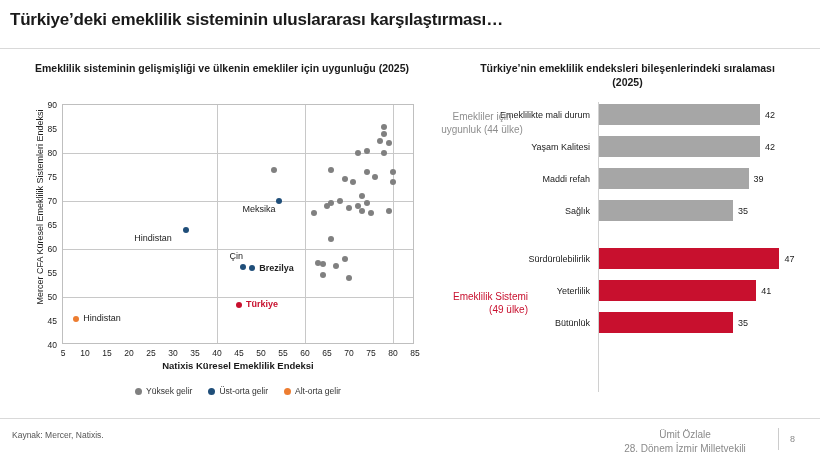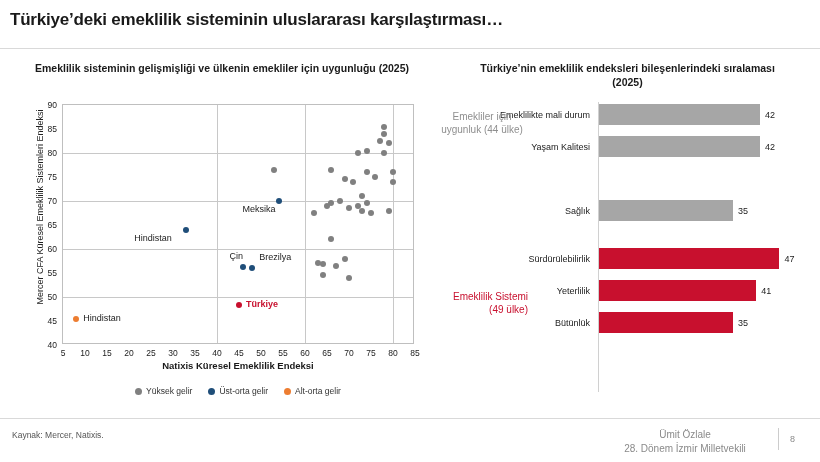--- a/index.html
+++ b/index.html
@@ -297,21 +297,21 @@
         <div class="xtick" style="left: 308px;">75</div>
         <div class="xtick" style="left: 330px;">80</div>
         <div class="xtick" style="left: 352px;">85</div>
         <div class="dot" style="left: 13.2px; top: 213.6px; background: rgb(237, 125, 49);"></div>
         <div class="pt-label" style="left: 20.2px; top: 207.6px;">Hindistan</div>
         <div class="dot" style="left: 123.2px; top: 124.8px; background: rgb(31, 78, 121);"></div>
         <div class="pt-label" style="left: 71.2px; top: 127.8px;">Hindistan</div>
         <div class="dot" style="left: 180.4px; top: 161.76px; background: rgb(31, 78, 121);"></div>
         <div class="pt-label" style="left: 166.4px; top: 145.76px;">Çin</div>
         <div class="dot" style="left: 189.2px; top: 163.2px; background: rgb(31, 78, 121);"></div>
-        <div class="pt-label" style="left: 196.2px; top: 147px;">Brezilya</div>
+        <div class="pt-label" style="left: 196.2px; top: 158px; font-weight: bold;">Brezilya</div>
         <div class="dot" style="left: 215.6px; top: 96px; background: rgb(31, 78, 121);"></div>
         <div class="pt-label" style="left: 163.6px; top: 99px; margin-left: 16px;">Meksika</div>
         <div class="dot" style="left: 176px; top: 200.16px; background: rgb(200, 16, 46);"></div>
         <div class="pt-label tr" style="left: 183px; top: 194.16px;">Türkiye</div>
         <div class="dot" style="left: 211.2px; top: 64.8px; background: rgb(128, 128, 128);"></div>
         <div class="dot" style="left: 250.8px; top: 108px; background: rgb(128, 128, 128);"></div>
         <div class="dot" style="left: 255.2px; top: 158.4px; background: rgb(128, 128, 128);"></div>
         <div class="dot" style="left: 259.6px; top: 159.36px; background: rgb(128, 128, 128);"></div>
         <div class="dot" style="left: 259.6px; top: 170.4px; background: rgb(128, 128, 128);"></div>
         <div class="dot" style="left: 264px; top: 100.8px; background: rgb(128, 128, 128);"></div>
@@ -372,20 +372,25 @@
         </div>
       </div>
       <div class="bar-row">
         <div class="bar-label">Yaşam Kalitesi</div>
         <div class="bar-track">
           <div class="bar-fill" style="width: 162.12px; background: rgb(166, 166, 166);"></div>
           <div class="bar-value" style="left: 167.12px;">42</div>
         </div>
       </div>
       <div class="bar-row">
+        <div class="bar-label">Maddi refah</div>
+        <div class="bar-track">
+          <div class="bar-fill" style="width: 150.54px; background: rgb(166, 166, 166);"></div>
+          <div class="bar-value" style="left: 155.54px;">39</div>
+        </div>
       </div>
       <div class="bar-row">
         <div class="bar-label">Sağlık</div>
         <div class="bar-track">
           <div class="bar-fill" style="width: 135.1px; background: rgb(166, 166, 166);"></div>
           <div class="bar-value" style="left: 140.1px;">35</div>
         </div>
       </div>
       <div class="group-gap"></div>
       <div class="bar-row">

